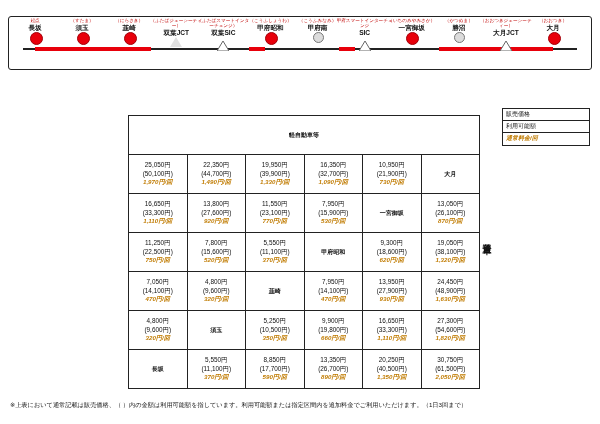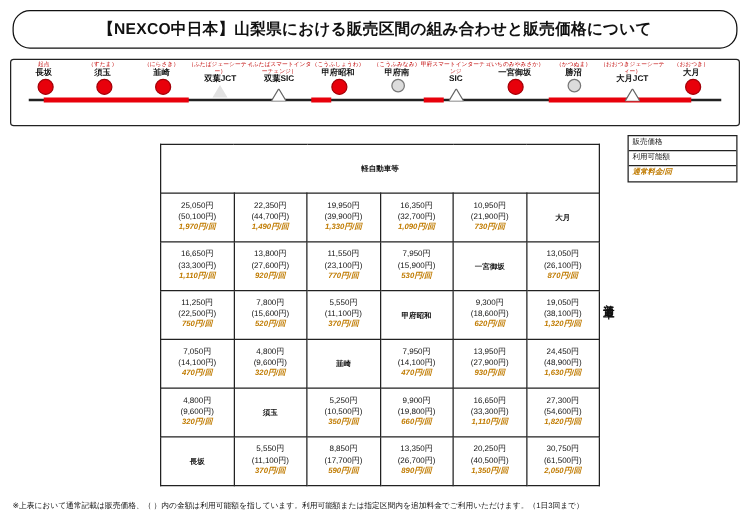--- a/index.html
+++ b/index.html
@@ -89,21 +89,20 @@
   }
   
   .footnote{
     position:absolute;left:10px;bottom:14px;font-size:6.2px;line-height:1.4;
   }
 </style>
 </head>
 <body>
 
 <div class="header-row">
-  <div class="title-box">【NEXCO中日本】山梨県における販売区間の組み合わせと販売価格について</div>
 </div>
 
 <div class="route-wrap">
   <div class="route-line"></div>
   <div class="route-red" style="left:26px;width:116px;"></div>
   <div class="route-red" style="left:240px;width:16px;"></div>
   <div class="route-red" style="left:330px;width:16px;"></div>
   <div class="route-red" style="left:430px;width:114px;"></div>
   <div class="nodes" id="nodes">
       <div class="node" style="left: 26px;">

